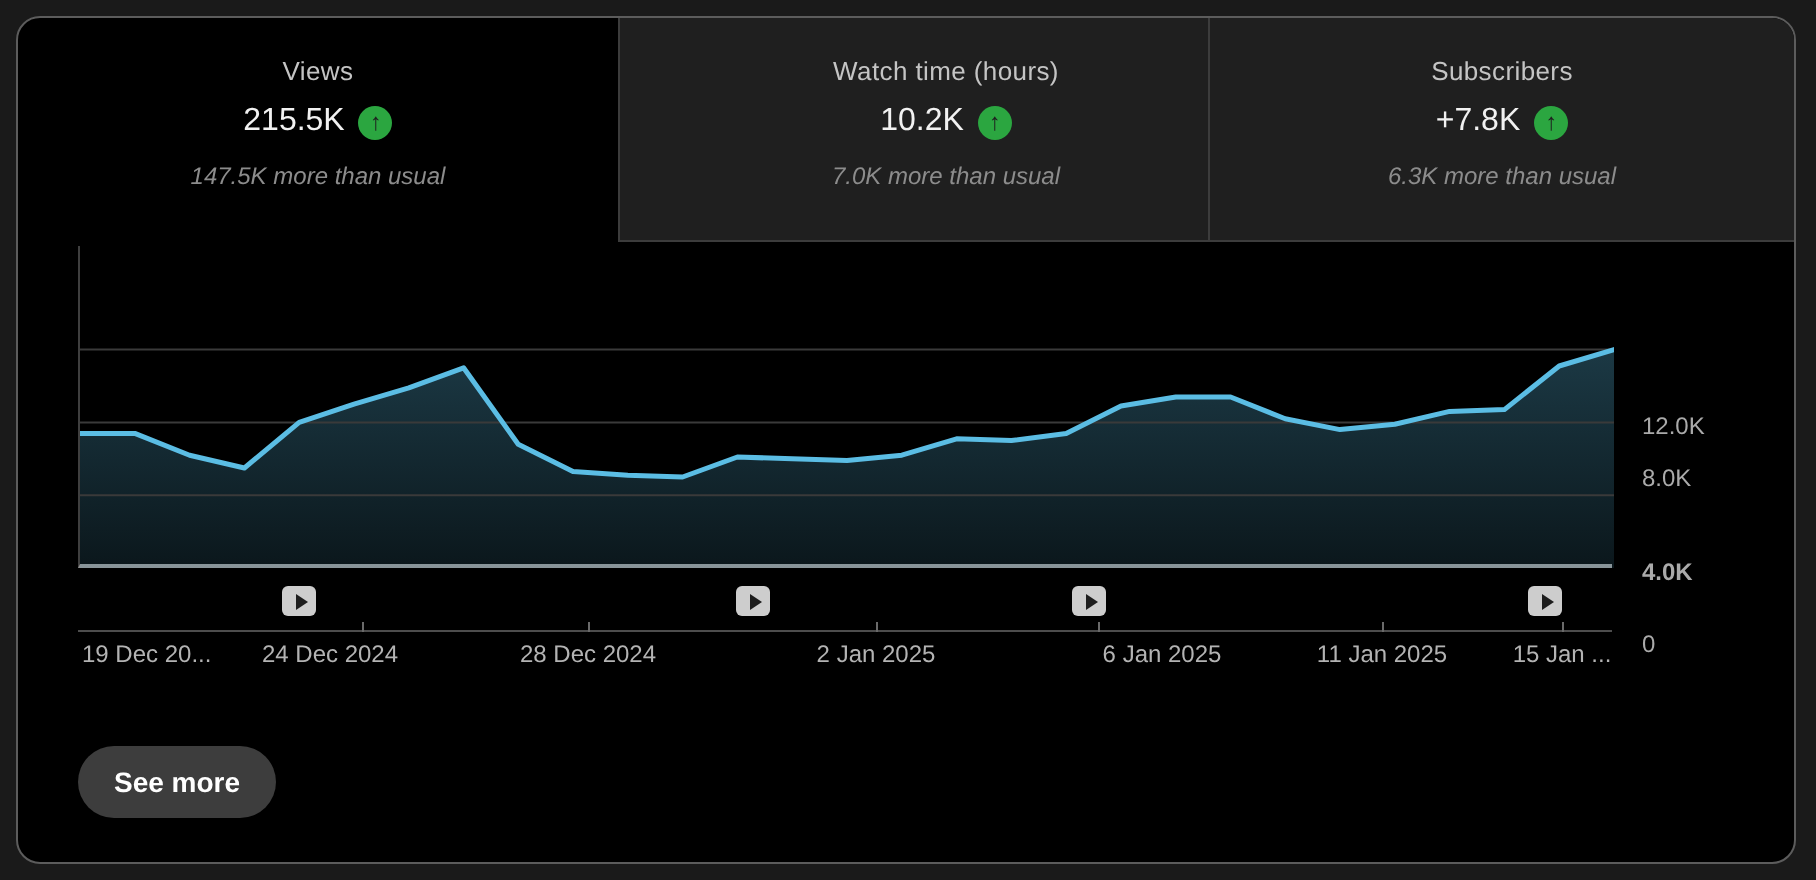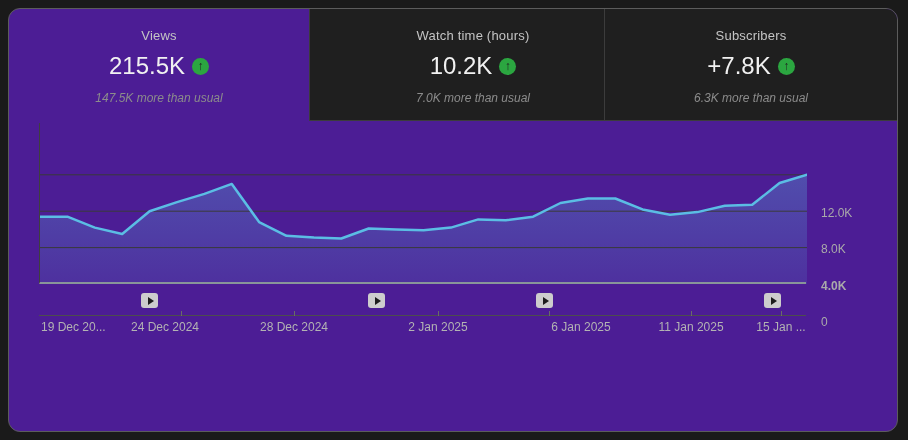--- a/index.html
+++ b/index.html
@@ -4,40 +4,40 @@
 <style>
   * { margin:0; padding:0; box-sizing:border-box; }
   html,body { width:908px; height:440px; }
   body {
     font-family:"Liberation Sans","DejaVu Sans",sans-serif;
     background:#1a1a1a; overflow:hidden;
   }
   .page { position:relative; width:908px; height:440px; background:#1a1a1a; }
   .card {
     position:absolute; left:8px; top:8px; width:890px; height:424px;
-    background:#4c1d95; border:1px solid #5c5c5c; border-radius:12px;
+    background:#000000; border:1px solid #5c5c5c; border-radius:12px;
     overflow:hidden;
   }
   
   .tabs { display:flex; height:112px; width:100%; }
   .tab {
     display:flex; flex-direction:column; align-items:center;
     padding-top:19px; cursor:pointer;
   }
   .tab.t1 { width:300px; background:transparent; }
   .tab.t2 { width:295px;padding-left:32px; }
   .tab.t3 { flex:1; }
   .tab.unselected {
     background:#1f1f1f;
     border-bottom:1px solid #3c3c3c;
     border-left:1px solid #3c3c3c;
   }
   .tab-label { font-size:13px; color:#c4c4c4; letter-spacing:.2px; }
   .tab-value-row { display:flex; align-items:center; gap:7px; margin-top:9px; }
-  .tab-value { font-size:24px; color:#f1f1f1; }
+  .tab-value { font-size:16px; color:#f1f1f1; }
   .up-badge {
     width:17px; height:17px; border-radius:50%; background:#2ba640;
     color:#1f1f1f; font-size:12px; font-weight:bold;
     display:inline-flex; align-items:center; justify-content:center;
     line-height:1; padding-bottom:1px;
   }
   .tab-delta { margin-top:11px; font-size:12px; font-style:italic; color:#8c8c8c; }
   
   .chart-wrap {
     position:absolute; left:30px; top:114px; width:767px; height:161px;
@@ -119,21 +119,21 @@
           <line x1="0" x2="767" y1="124.6" y2="124.6" stroke="#3a3a3a" stroke-width="1"></line>
           <line x1="0" x2="767" y1="88.2" y2="88.2" stroke="#3a3a3a" stroke-width="1"></line>
           <line x1="0" x2="767" y1="51.8" y2="51.8" stroke="#3a3a3a" stroke-width="1"></line>
           <polyline points="0.0,93.7 27.4,93.7 54.8,104.6 82.2,111.0 109.6,88.2 137.0,79.1 164.4,70.9 191.8,60.9 219.1,99.1 246.5,112.8 273.9,114.6 301.3,115.5 328.7,105.5 356.1,106.4 383.5,107.3 410.9,104.6 438.3,96.4 465.7,97.3 493.1,93.7 520.5,80.0 547.9,75.5 575.3,75.5 602.6,86.4 630.0,91.8 657.4,89.1 684.8,82.7 712.2,81.8 739.6,60.0 767.0,51.8" fill="none" stroke="#5bbde4" stroke-width="2.5" stroke-linejoin="round" stroke-linecap="round"></polyline>
         </svg>
     </div>
 
     <div class="y-axis" id="y-axis">
         <div class="y-label" style="top: 155px;">0</div>
         <div class="y-label" style="top: 119px; font-weight: bold;">4.0K</div>
-        <div class="y-label" style="top: 82px;">8.0K</div>
+        <div class="y-label" style="top: 72px;">8.0K</div>
         <div class="y-label" style="top: 46px;">12.0K</div>
       </div>
 
     <div class="markers" id="markers">
         <div class="video-marker" style="left: 102px;">
           <span class="play-tri"></span>
         </div>
         <div class="video-marker" style="left: 329px;">
           <span class="play-tri"></span>
         </div>
@@ -157,15 +157,16 @@
     <div class="x-axis" id="x-axis">
         <div class="x-label" style="left: 2px;">19 Dec 20...</div>
         <div class="x-label center" style="left: 126px;">24 Dec 2024</div>
         <div class="x-label center" style="left: 255px;">28 Dec 2024</div>
         <div class="x-label center" style="left: 399px;">2 Jan 2025</div>
         <div class="x-label center" style="left: 510px; margin-left: 32px;">6 Jan 2025</div>
         <div class="x-label center" style="left: 652px;">11 Jan 2025</div>
         <div class="x-label center" style="left: 742px;">15 Jan ...</div>
       </div>
 
+    <button class="see-more">See more</button>
 
   </div>
 </div>
 
 </body></html>

